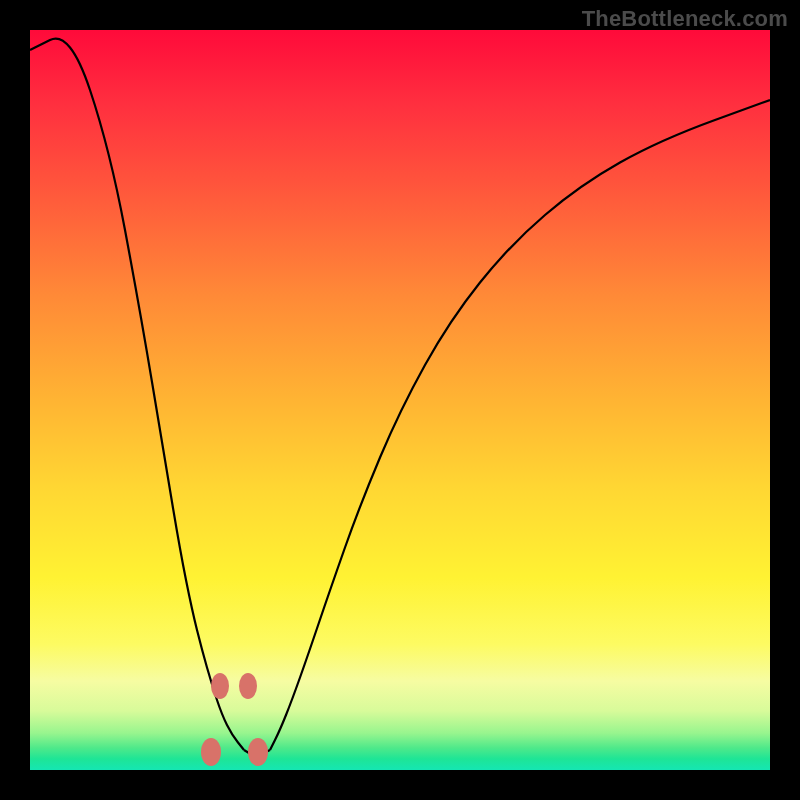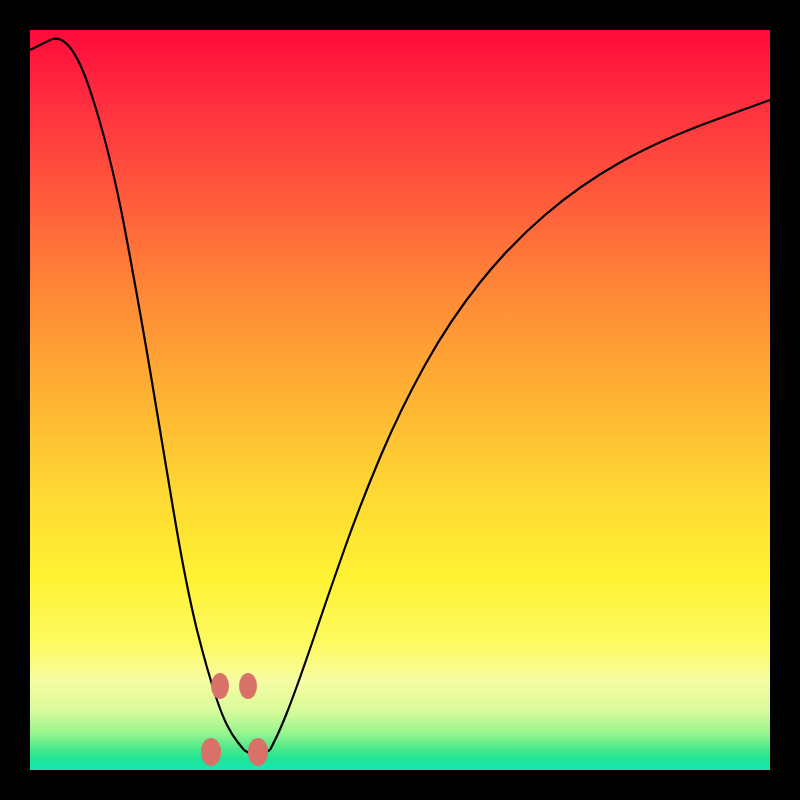--- a/index.html
+++ b/index.html
@@ -69,20 +69,21 @@
     z-index: 10;
   }
   .marker {
     fill: #d87269;
   }
 </style>
 </head>
 <body>
 
 <div class="stage">
+  <div class="watermark">TheBottleneck.com</div>
 
   <div class="plot">
     <div class="gradient"></div>
 
     <svg class="curve" viewBox="0 0 740 740" preserveAspectRatio="none">
       <path id="left-branch-path" fill="none" stroke="#000" stroke-width="2.2" d="M 0 20 Q 0 20 20 10 Q 40 0 60 60 Q 80 120 95 200 Q 110 280 122.5 355 Q 135 430 142.5 475 Q 150 520 156 550 Q 162 580 167 600 Q 172 620 177 637.5 Q 182 655 187 670 Q 192 685 197 695 Q 202 705 208 712.5 T 214 720"></path>
       <path id="right-branch-path" fill="none" stroke="#000" stroke-width="2.2" d="M 240 720 Q 240 720 245 710 Q 250 700 256 685 Q 262 670 270 647.5 Q 278 625 289 592.5 Q 300 560 315 517.5 Q 330 475 350 427.5 Q 370 380 395 335 Q 420 290 450 252.5 Q 480 215 515 185 Q 550 155 590 132.5 Q 630 110 685 90 T 740 70"></path>
       <path id="valley-path" fill="none" stroke="#000" stroke-width="2.2" d="M 214 720 L 222 725 L 230 725 L 240 720"></path>
       <g id="markers-group">
           <ellipse cx="190" cy="656" rx="9" ry="13" class="marker"></ellipse>

